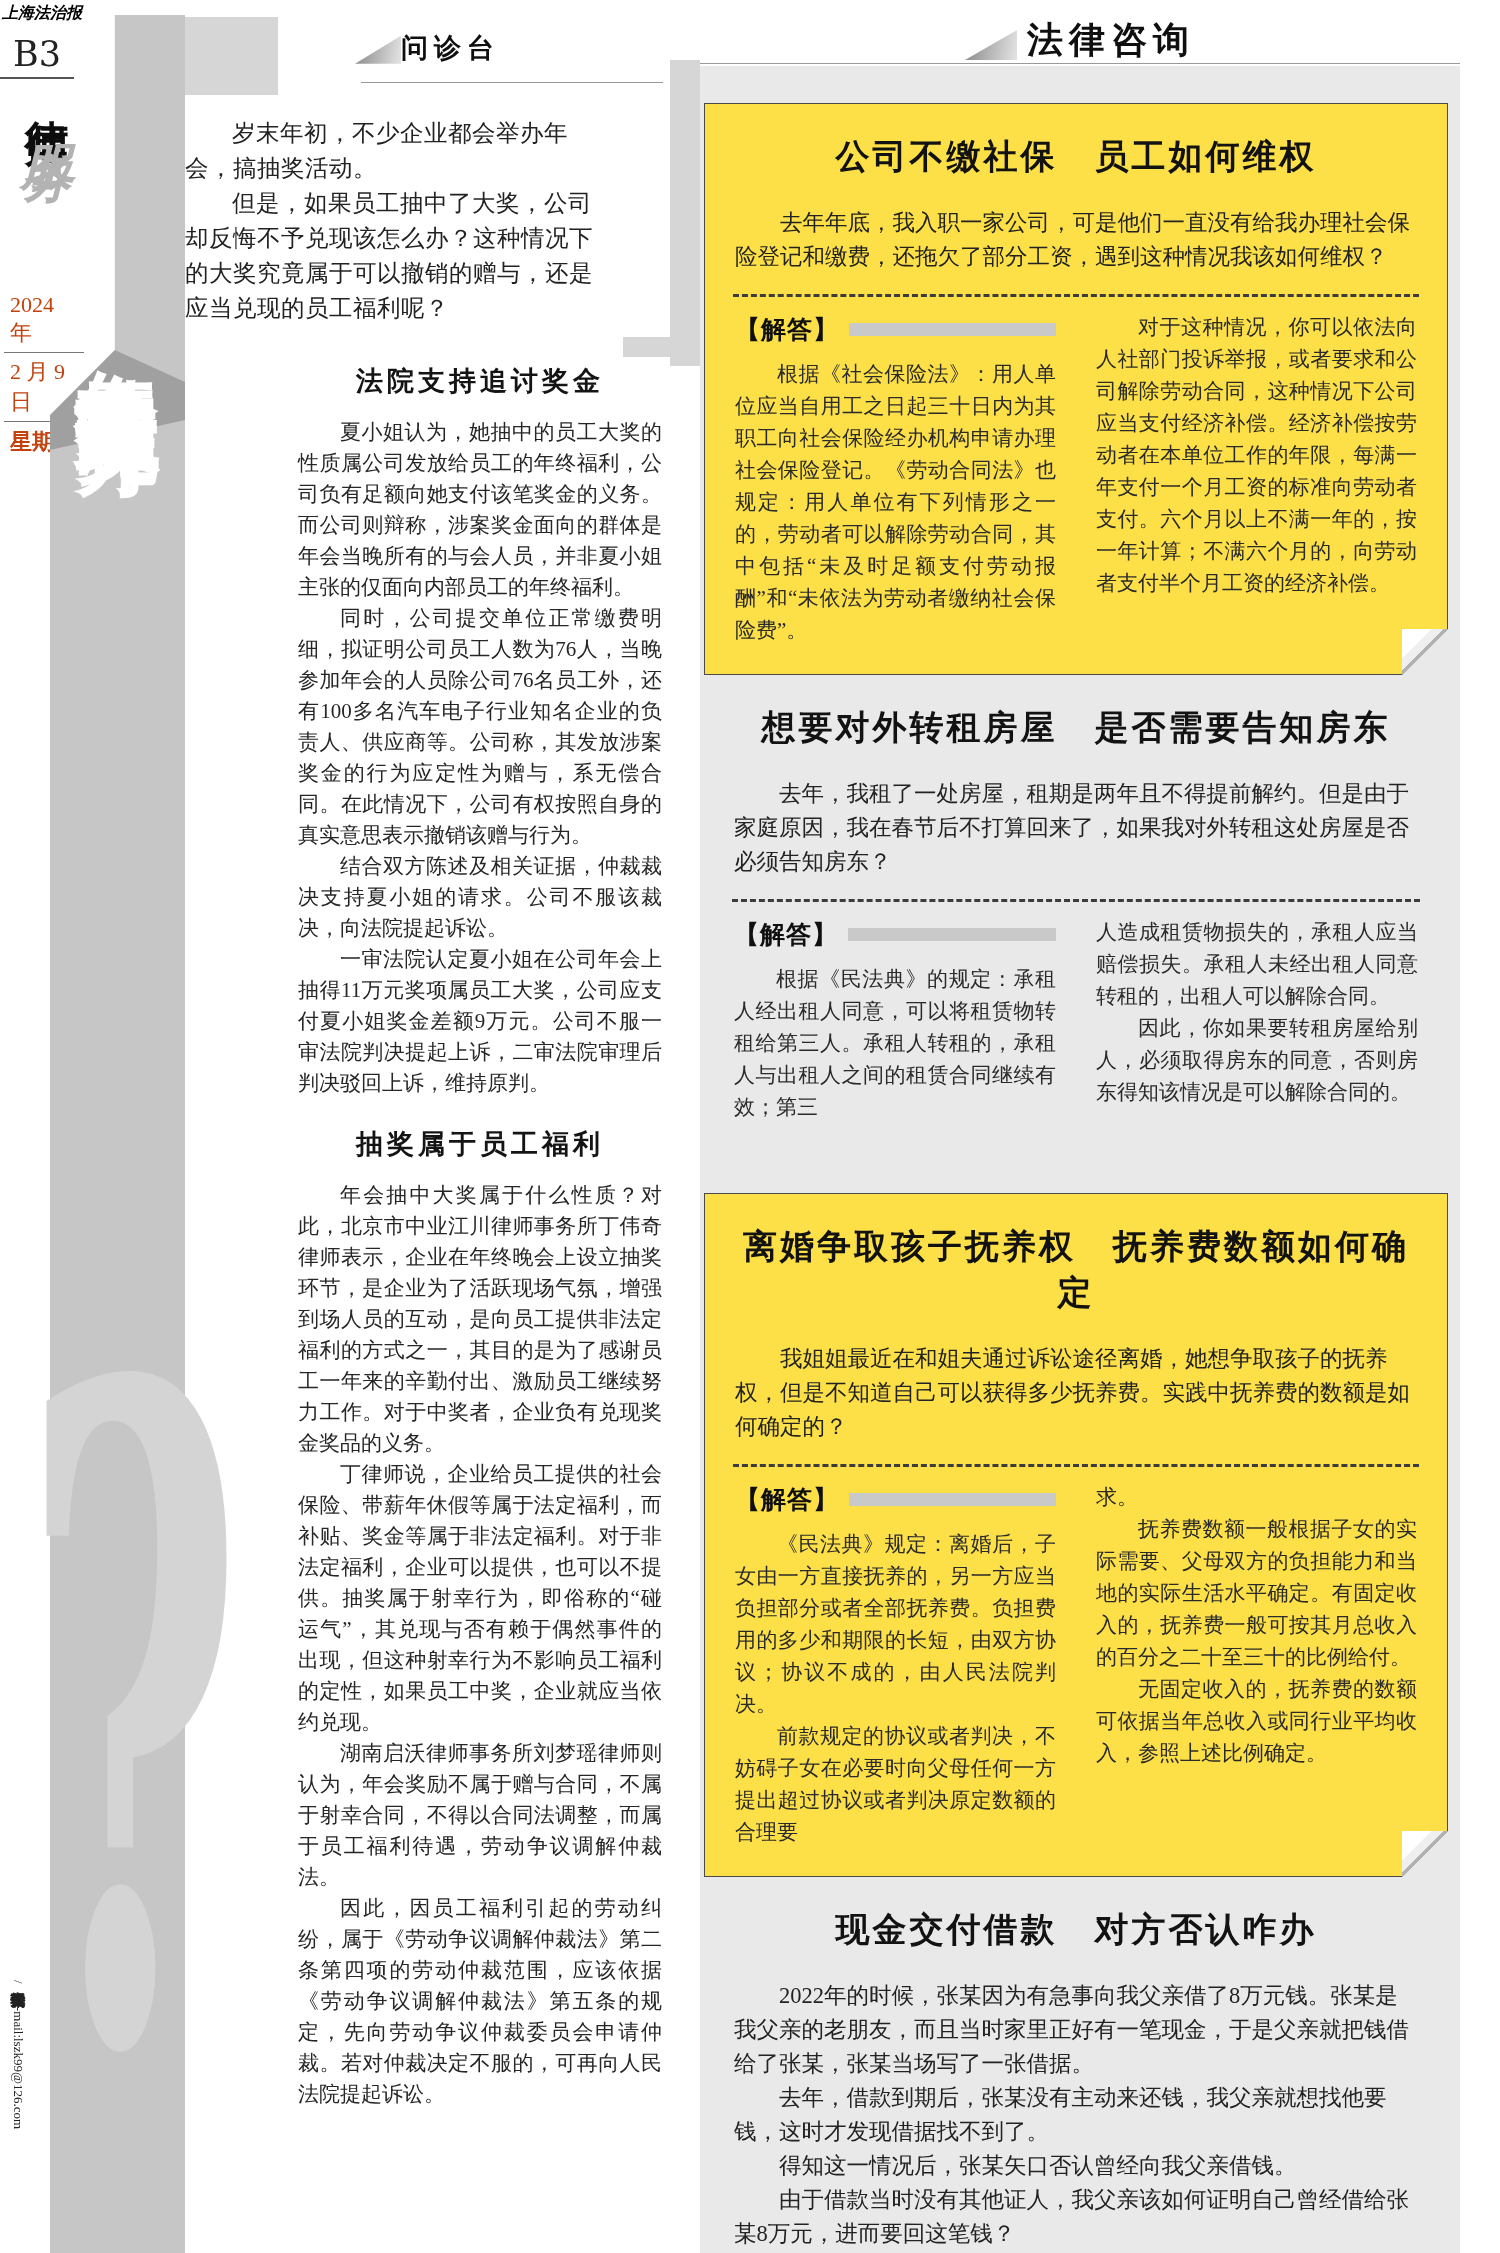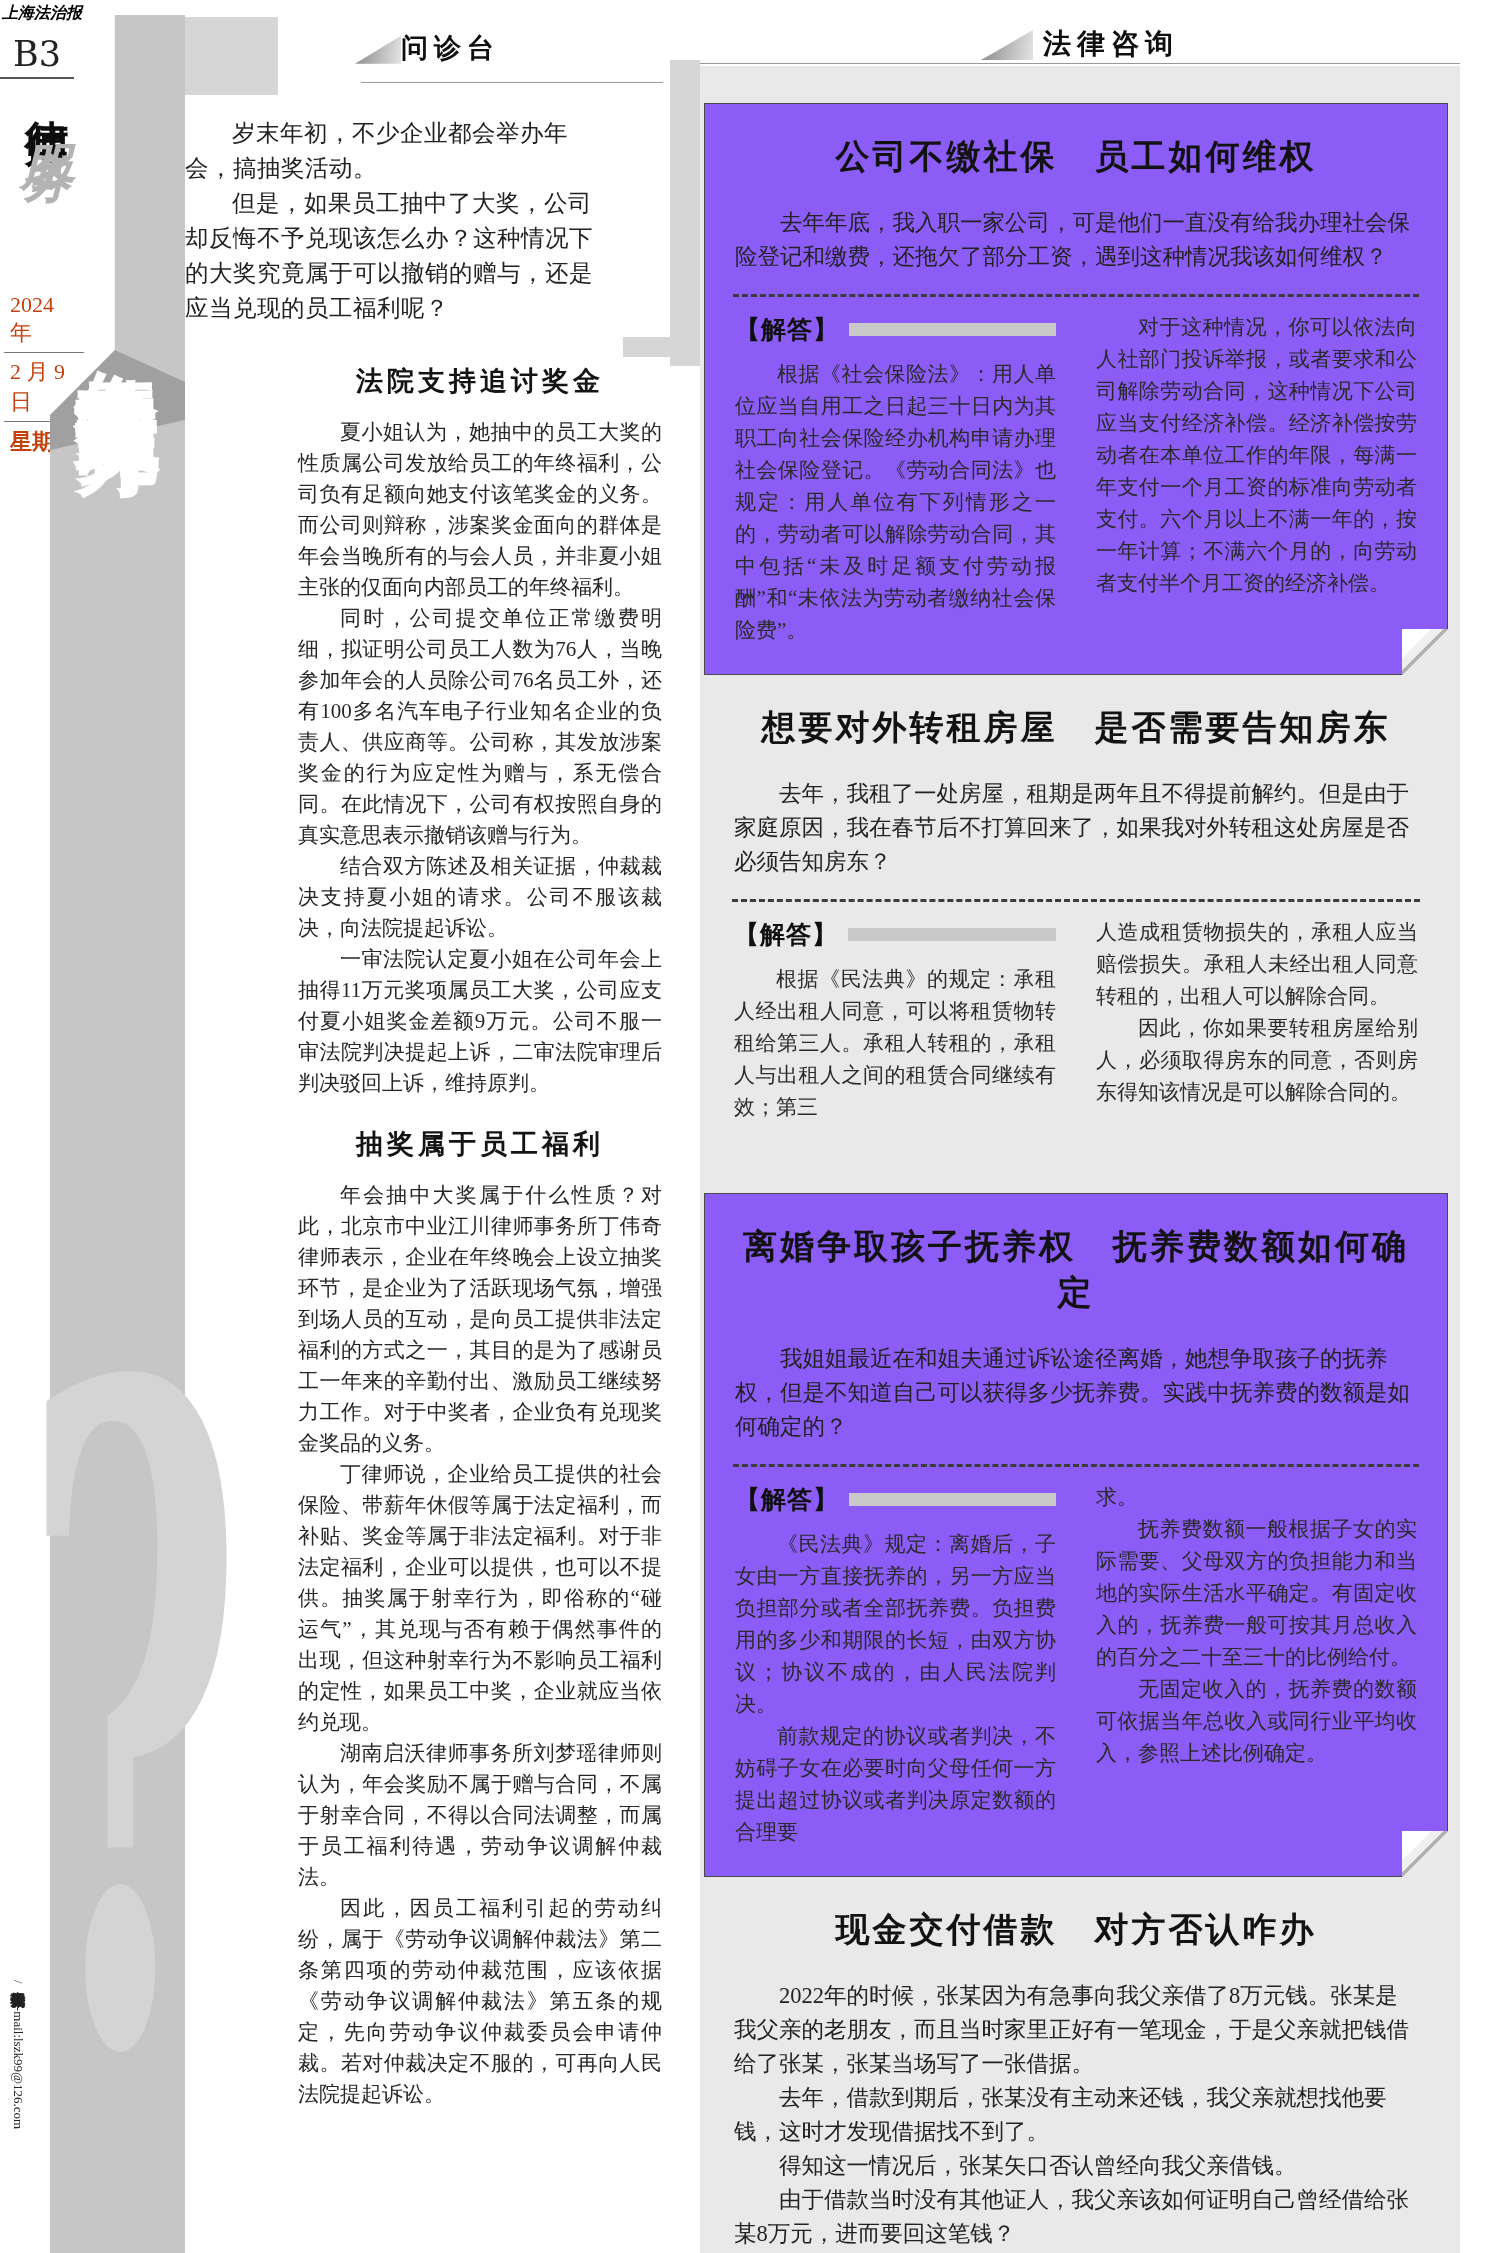--- a/index.html
+++ b/index.html
@@ -69,26 +69,26 @@
   .deco-bar-v{position:absolute;left:670px;top:60px;width:30px;height:306px;
               background:var(--deco-gray,#d6d6d6);}
   .deco-bar-h{position:absolute;left:623px;top:337px;width:77px;height:20px;
               background:var(--deco-gray,#d6d6d6);}
 
   
   .legal{position:absolute;left:700px;top:20px;width:760px;}
   .legal-head{position:relative;height:40px;border-bottom:1px solid #999;
               display:flex;justify-content:center;align-items:flex-end;gap:10px;padding-bottom:3px;}
   .flag-tri.big{width:52px;height:30px;}
-  .flag-text.big{font-size:28px;}
+  .flag-text.big{font-size:36px;}
   .legal-panel{margin-top:2px;background:var(--panel-gray,#e9e9e9);
                min-height:2146px;padding:1px 0 26px;}
 
   .qa{position:relative;margin:0 12px 0 4px;}
-  .qa-box{background:#8b5cf6;border:1px solid #4a4a4a;margin-top:36px;}
+  .qa-box{background:#fde047;border:1px solid #4a4a4a;margin-top:36px;}
   .qa-flat{margin-top:22px;padding-bottom:6px;}
   .qa-title{margin:30px 20px 26px;text-align:center;
             font-family:"Liberation Sans","DejaVu Sans",sans-serif;font-weight:900;
             font-size:34px;letter-spacing:3px;color:#121212;}
   .qa-question{margin:0 30px;font-size:22.5px;line-height:34px;color:#222;}
   .qa-question p{margin:0;text-indent:2em;}
   .qa-dash{margin:20px 28px 14px;border-bottom:3px dashed #3c3c3c;height:0;}
   .qa-answer{display:grid;grid-template-columns:1fr 1fr;column-gap:40px;padding:0 30px 28px;}
   .jieda-row{display:flex;align-items:center;margin:2px 0 12px;}
   .jieda{font-family:"Liberation Sans","DejaVu Sans",sans-serif;font-weight:900;

